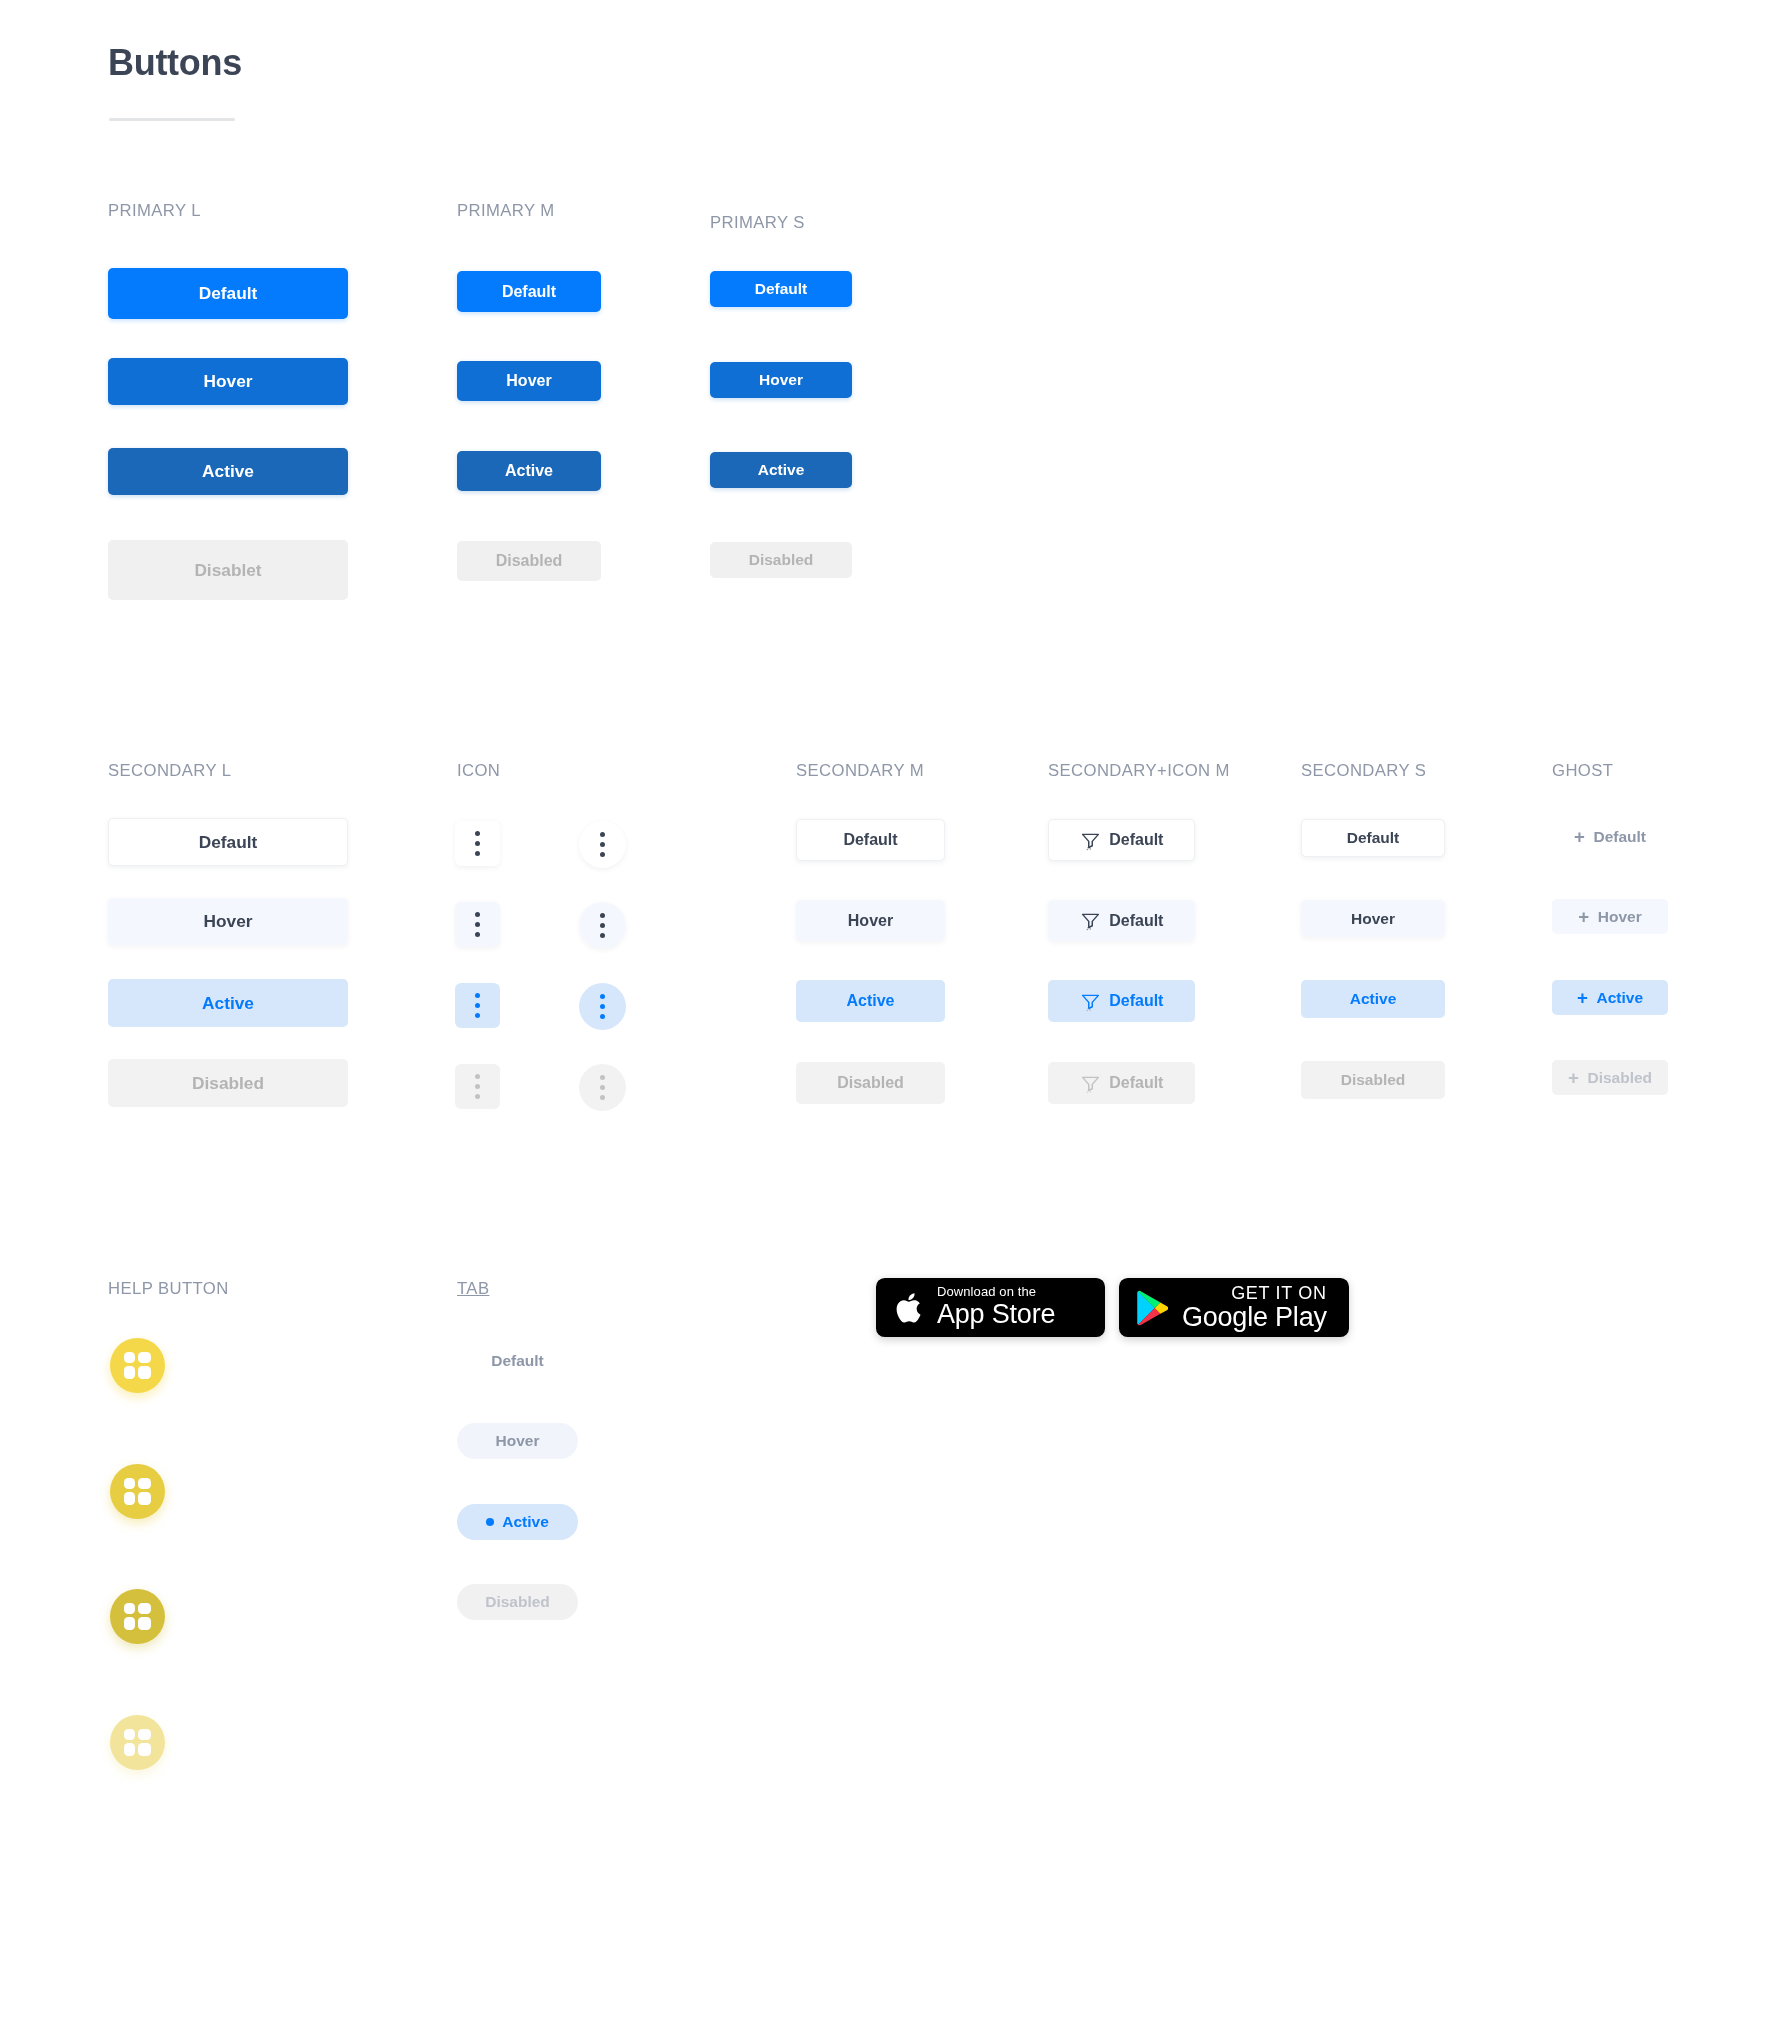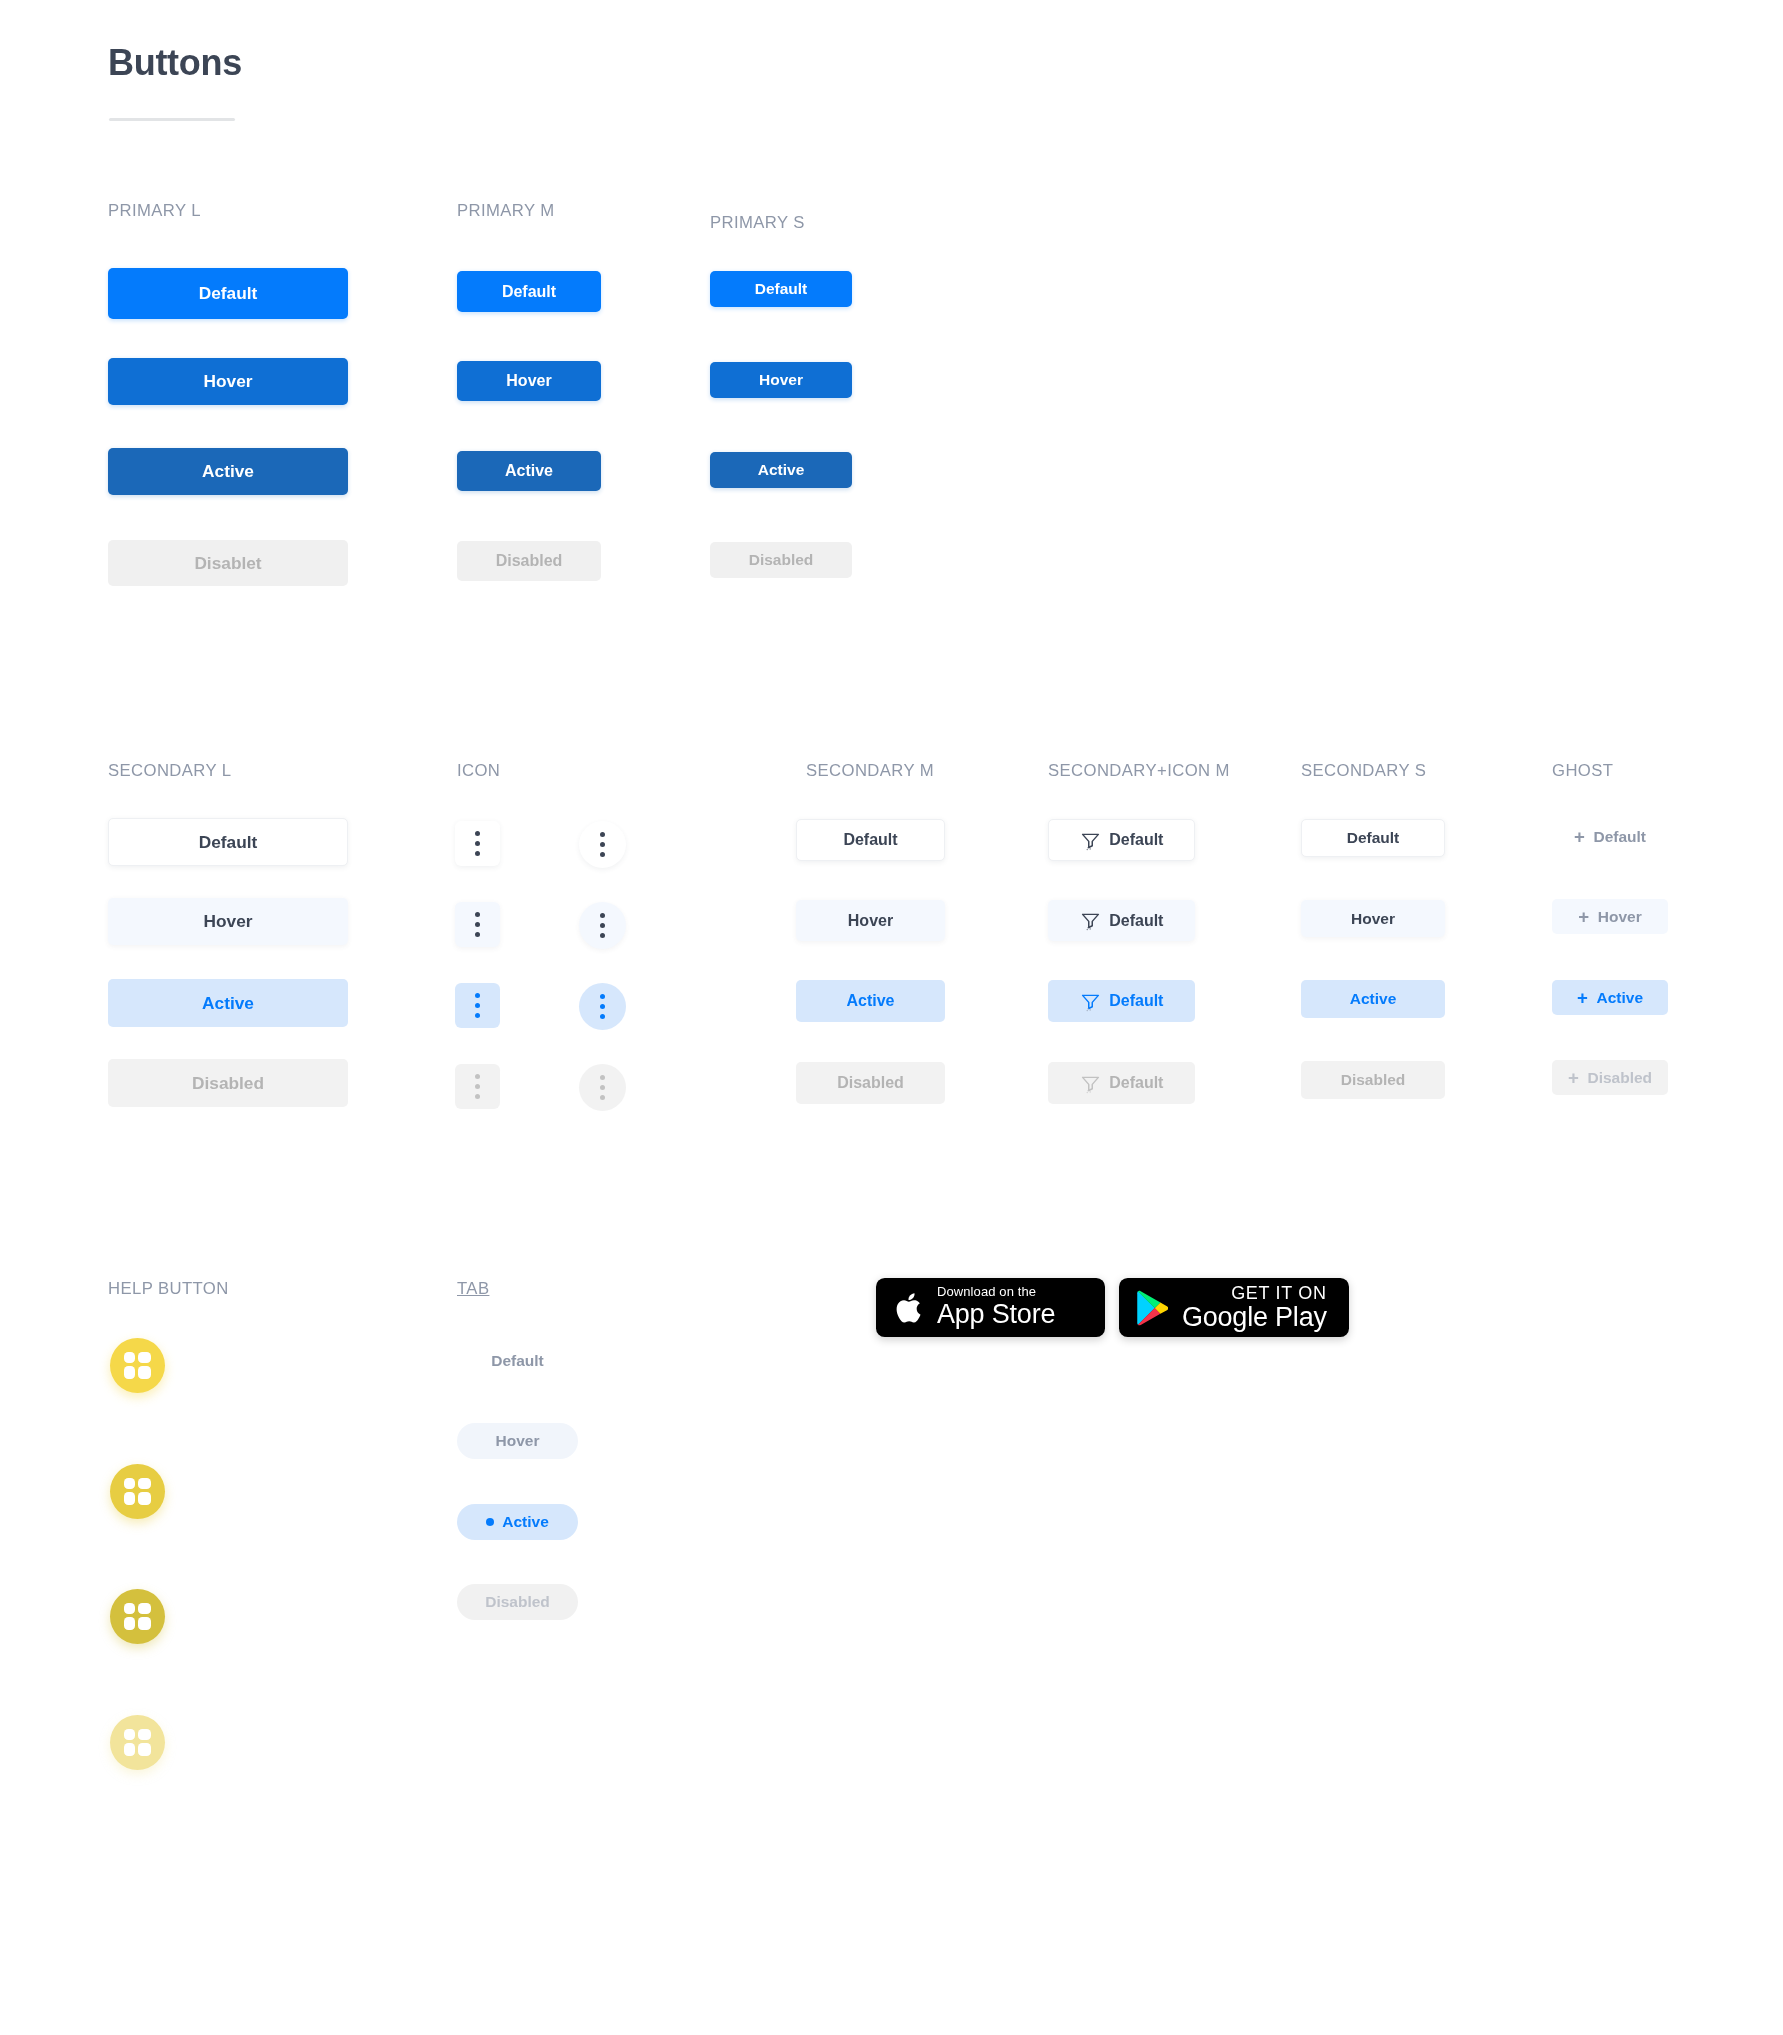--- a/index.html
+++ b/index.html
@@ -157,35 +157,35 @@
   <h1 class="page-title">Buttons</h1>
   <div class="title-rule"></div>
 
   <div class="col-head" style="left:108px; top:201px;">PRIMARY L</div>
   <div class="col-head" style="left:457px; top:201px;">PRIMARY M</div>
   <div class="col-head" style="left:710px; top:213px;">PRIMARY S</div>
 
   <button class="btn size-l p-default" style="left:108px; top:268px; width:240px; height:51px;">Default</button>
   <button class="btn size-l p-hover" style="left:108px; top:358px; width:240px; height:47px;">Hover</button>
   <button class="btn size-l p-active" style="left:108px; top:448px; width:240px; height:47px;">Active</button>
-  <button class="btn size-l p-disabled" style="left:108px; top:540px; width:240px; height:46px;">Disablet</button>
+  <button class="btn size-l p-disabled" style="left:108px; top:540px; width:240px; height:60px;">Disablet</button>
 
   <button class="btn size-m p-default" style="left:457px; top:271px; width:144px; height:41px;">Default</button>
   <button class="btn size-m p-hover" style="left:457px; top:361px; width:144px; height:40px;">Hover</button>
   <button class="btn size-m p-active" style="left:457px; top:451px; width:144px; height:40px;">Active</button>
   <button class="btn size-m p-disabled" style="left:457px; top:541px; width:144px; height:40px;">Disabled</button>
 
   <button class="btn size-s p-default" style="left:710px; top:271px; width:142px; height:36px;">Default</button>
   <button class="btn size-s p-hover" style="left:710px; top:362px; width:142px; height:36px;">Hover</button>
   <button class="btn size-s p-active" style="left:710px; top:452px; width:142px; height:36px;">Active</button>
   <button class="btn size-s p-disabled" style="left:710px; top:542px; width:142px; height:36px;">Disabled</button>
 
   <div class="col-head" style="left:108px;  top:761px;">SECONDARY L</div>
   <div class="col-head" style="left:457px;  top:761px;">ICON</div>
-  <div class="col-head" style="left:796px; top:761px;margin-left:10px;">SECONDARY M</div>
+  <div class="col-head" style="left:796px; top:761px;">SECONDARY M</div>
   <div class="col-head" style="left:1048px; top:761px;">SECONDARY+ICON M</div>
   <div class="col-head" style="left:1301px; top:761px;">SECONDARY S</div>
   <div class="col-head" style="left:1552px; top:761px;">GHOST</div>
 
   <button class="btn size-l s-default" style="left:108px; top:818px; width:240px; height:48px;">Default</button>
   <button class="btn size-l s-hover" style="left:108px; top:898px; width:240px; height:47px;">Hover</button>
   <button class="btn size-l s-active" style="left:108px; top:979px; width:240px; height:48px;">Active</button>
   <button class="btn size-l s-disabled" style="left:108px; top:1059px; width:240px; height:48px;">Disabled</button>
 
   <button class="icon-btn sq s-default" style="left:455px; top:821px; width:45px; height:45px;">

